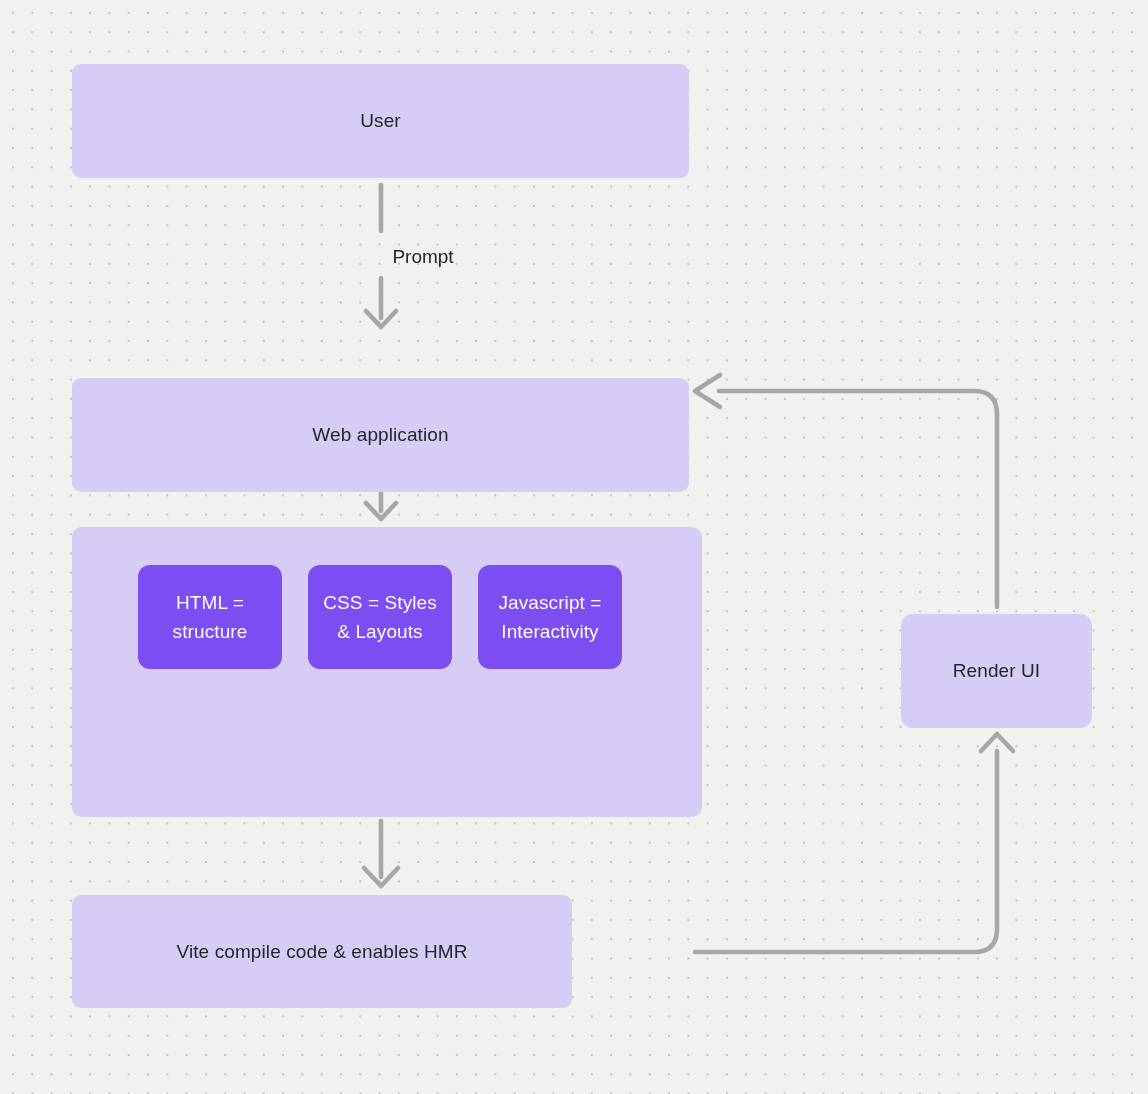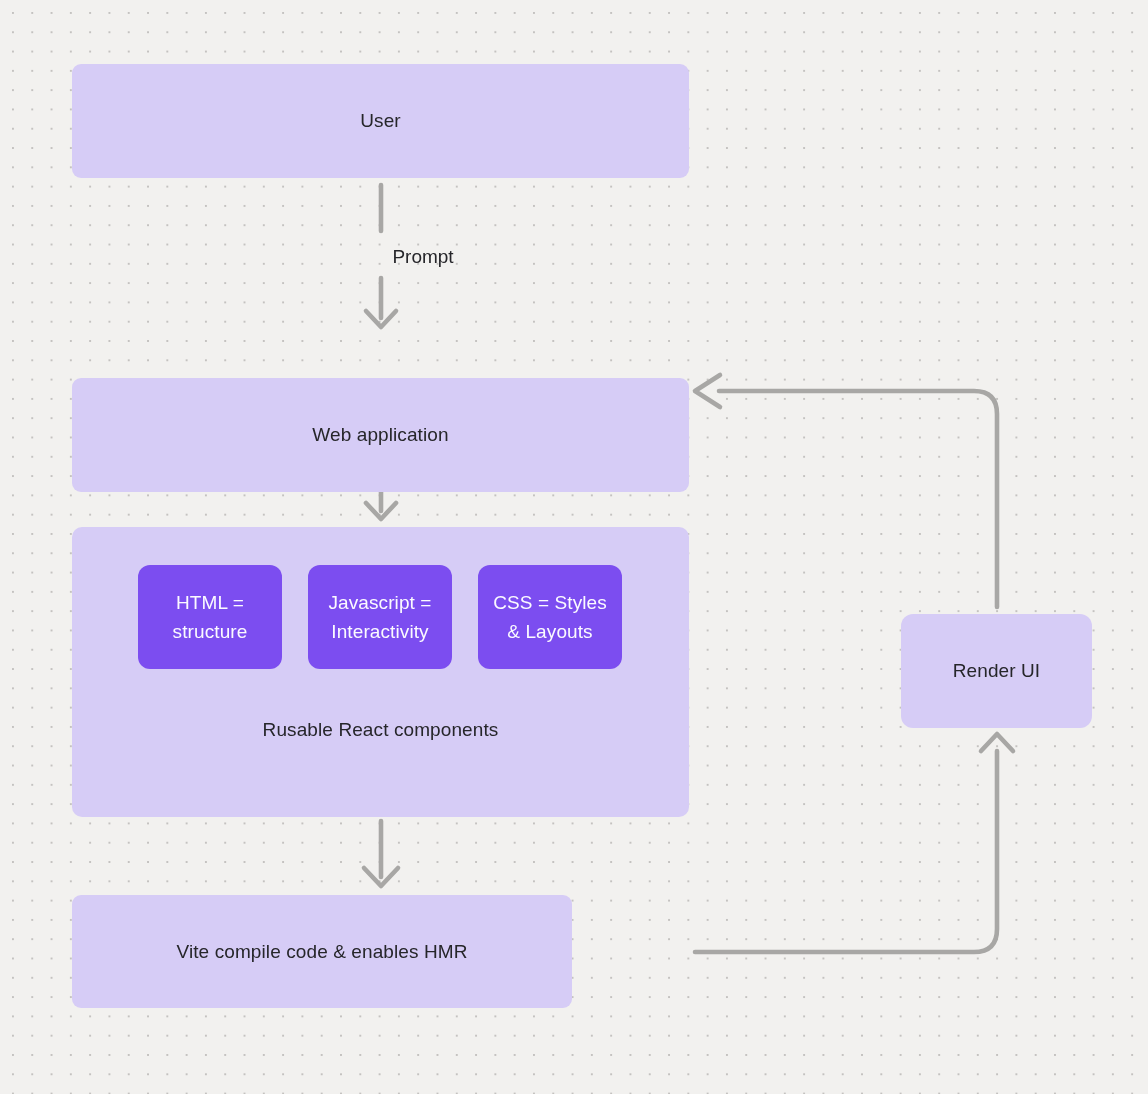--- a/index.html
+++ b/index.html
@@ -39,21 +39,21 @@
     align-items: center;
     justify-content: center;
     color: var(--text-dark, #26262a);
     font-size: 19px;
     font-weight: 500;
     letter-spacing: 0.1px;
     text-align: center;
   }
   #node-user   { left: 72px;  top: 64px;  width: 617px; height: 114px; }
   #node-web    { left: 72px;  top: 335px; width: 617px; height: 114px; margin-top: 43px; }
-  #node-group  { left: 72px;  top: 527px; width: 617px; height: 290px; border-radius: 10px; display: block; }
+  #node-group  { left: 72px;  top: 527px; width: 617px; height: 290px; border-radius: 10px; display: block; padding-left: 13px; }
   #node-vite   { left: 72px;  top: 895px; width: 500px; height: 113px; }
   #node-render { left: 901px; top: 614px; width: 191px; height: 114px; border-radius: 12px; justify-content: center; }
 
   .inner-row {
     position: absolute;
     left: 66px;
     top: 38px;
     display: flex;
     gap: 26px;
   }
@@ -129,29 +129,28 @@
     <span>Web application</span>
   </div>
 
   <div class="node" id="node-group">
     <div class="inner-row">
       <div class="inner-node">
         <span>HTML =</span>
         <span>structure</span>
       </div>
       <div class="inner-node">
+        <span>CSS = Styles</span>
+        <span>&amp; Layouts</span>
+      </div>
+      <div class="inner-node">
         <span>Javascript =</span>
         <span>Interactivity</span>
       </div>
-      <div class="inner-node">
-        <span>CSS = Styles</span>
-        <span>&amp; Layouts</span>
-      </div>
     </div>
-    <div class="group-caption">Rusable React components</div>
   </div>
 
   <div class="node" id="node-vite">
     <span>Vite compile code &amp; enables HMR</span>
   </div>
 
   <div class="node" id="node-render">
     <span>Render UI</span>
   </div>
 

